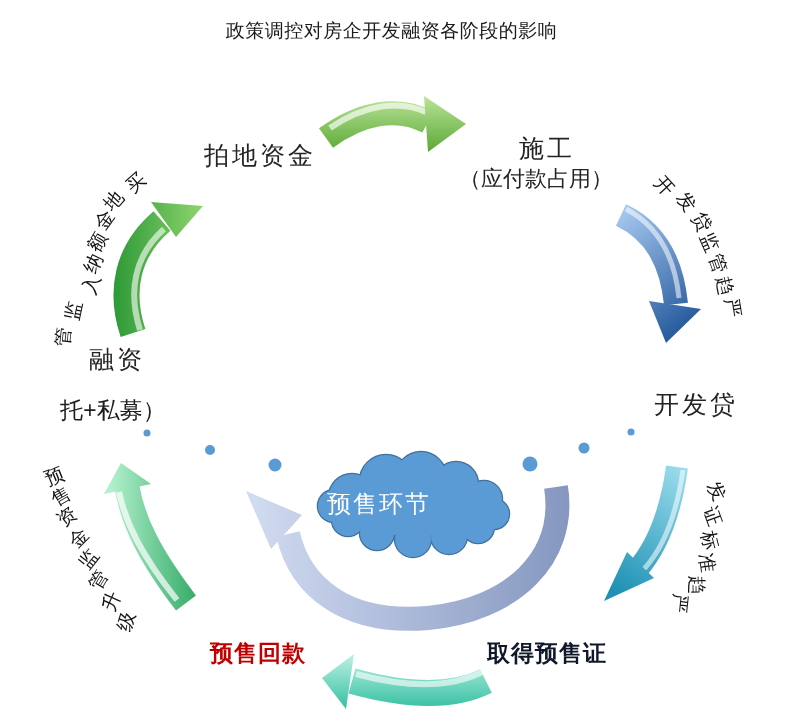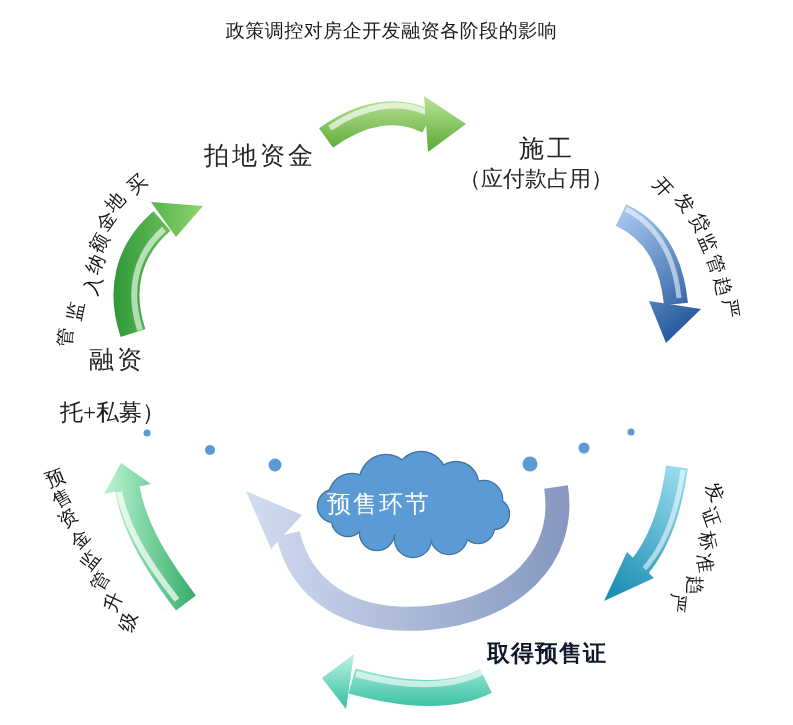--- a/index.html
+++ b/index.html
@@ -1,18 +1,18 @@
 <!DOCTYPE html>
 <html><head>
 <meta charset="utf-8">
 <style>
   html,body{margin:0;padding:0;background:#fff;}
   .canvas{
     position:relative;width:783px;height:725px;background:#ffffff;overflow:hidden;
-    font-family:Liberation Serif, serif;color:#1d1d1d;
+    font-family:Liberation Mono, monospace;color:#1d1d1d;
   }
   .canvas svg{position:absolute;left:0;top:0;z-index:1;}
   .lbl{position:absolute;z-index:2;white-space:nowrap;font-weight:400;}
   #title{left:0;right:0;top:18px;text-align:center;font-size:19px;letter-spacing:0.5px;color:#1b1b1b;}
   .node{font-size:25px;letter-spacing:3px;color:#242424;}
   .sub{font-size:22px;color:#242424;}
   .red{font-size:23px;font-weight:700;letter-spacing:1px;}
   .cloud-label{left:327px;top:488px;width:160px;font-size:24px;letter-spacing:2px;color:#ffffff;font-weight:400;}
   .arc-label{position:absolute;inset:0;z-index:2;pointer-events:none;}
   .arc-char{position:absolute;font-size:19px;color:#141414;line-height:1;}
@@ -138,23 +138,25 @@
     </g>
   </svg>
 
   <div class="lbl" id="title">政策调控对房企开发融资各阶段的影响</div>
 
   <div class="lbl node" style="left:204px;top:139px;">拍地资金</div>
 
   <div class="lbl node" style="left:519px;top:132px;">施工</div>
   <div class="lbl sub" style="left:459px;top:164px;">（应付款占用）</div>
 
+  <div class="lbl node" style="left:654px;top:388px;">开发贷</div>
 
   <div class="lbl red" style="left: 487px; top: 638px; color: #0f172a;">取得预售证</div>
 
+  <div class="lbl red" style="left: 210px; top: 638px; color: rgb(192, 0, 0);">预售回款</div>
 
   <div class="lbl node" style="left:89px;top:343px;text-align:center;">融资</div>
   <div class="lbl" id="financing-sub" style="left:60px;top:395px;">
     <div>托+私募）</div>
   </div>
 
   <div class="lbl cloud-label" style="color: rgb(255, 255, 255);">预售环节</div>
 
   <div class="arc-label">
       <span class="arc-char" style="left: 137px; top: 184px; transform: translate(-50%, -50%) rotate(-42deg);">买</span>

